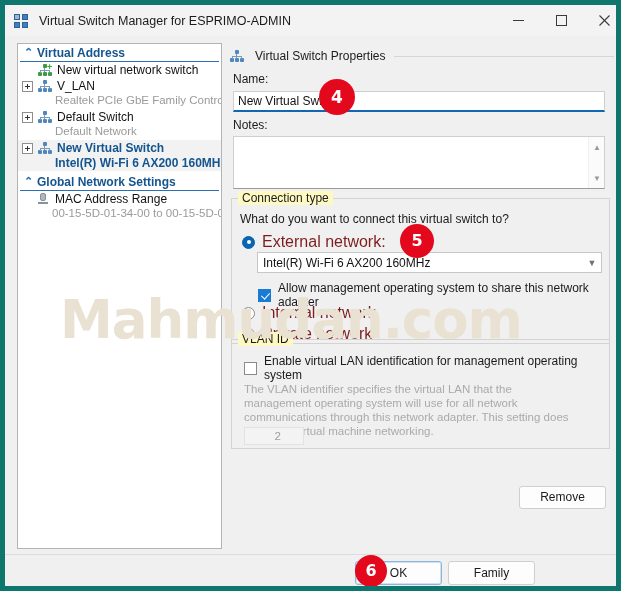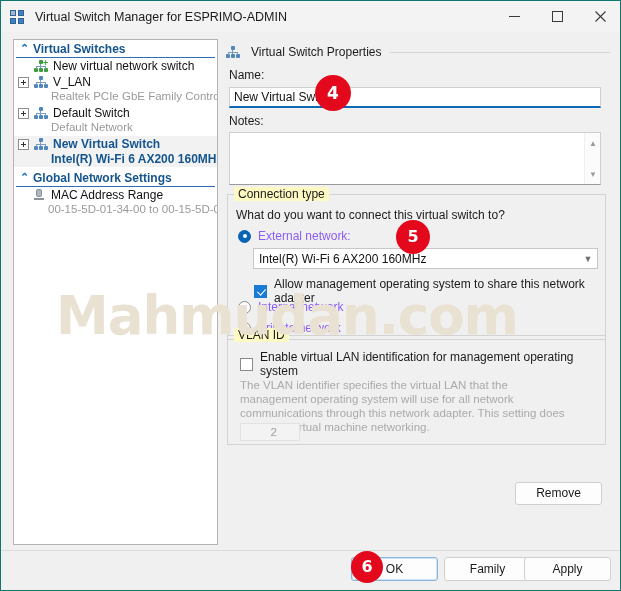--- a/index.html
+++ b/index.html
@@ -10,21 +10,21 @@
   body {
     font-family: "Liberation Sans", sans-serif;
     font-size: 12px;
     color: #000000;
   }
   #app {
     position: relative;
     width: 621px;
     height: 591px;
     background: #f0f0f0;
-    border: 1px solid #0f766e;
+    border: 5px solid #0f766e;
     box-sizing: border-box;
     overflow: hidden;
   }
 
   
   .titlebar {
     position: absolute;
     left: 0; top: 0;
     width: 621px; height: 31px;
     background: #f3f3f3;
@@ -334,21 +334,21 @@
     background: #0a64b4;
   }
   .radio.checked::after {
     content: "";
     position: absolute;
     left: 3.5px; top: 3.5px;
     width: 4px; height: 4px;
     border-radius: 50%;
     background: #ffffff;
   }
-  .radio-label { font-size: 12px; color: #8b5cf6; }
+  .radio-label { font-size: 16px; color: #7f1d1d; }
 
   .combo {
     position: absolute;
     left: 25px; top: 53px;
     width: 345px; height: 21px;
     background: #ffffff;
     border: 1px solid #c7c7c7;
     box-sizing: border-box;
     display: flex;
     align-items: center;
@@ -531,21 +531,21 @@
       </div>
     </div>
   </div>
 
   <div class="watermark">Mahmudan.com</div>
 
   <div class="tree-panel">
 
     <div class="grp-header">
       <span class="grp-chev">⌃</span>
-      <span class="grp-label">Virtual Switches</span>
+      <span class="grp-label">Virtual Address</span>
     </div>
 
     <div class="node">
       <span class="expander hidden"></span>
       <span class="sw-icon green">
         <i class="top"></i>
           <i class="bl"></i>
           <i class="bm"></i>
           <i class="br"></i>
         <u class="v"></u>
@@ -687,19 +687,18 @@
 
       <div class="vlan-spin">2</div>
     </div>
 
     <div class="btn btn-remove">Remove</div>
   </div>
 
   <div class="footer-sep"></div>
   <div class="btn default btn-ok">OK</div>
   <div class="btn btn-cancel">Family</div>
-  <div class="btn btn-apply">Apply</div>
 
   <div class="badge badge-4">4</div>
   <div class="badge badge-5">5</div>
   <div class="badge badge-6">6</div>
 
 </div>
 
 </body></html>

